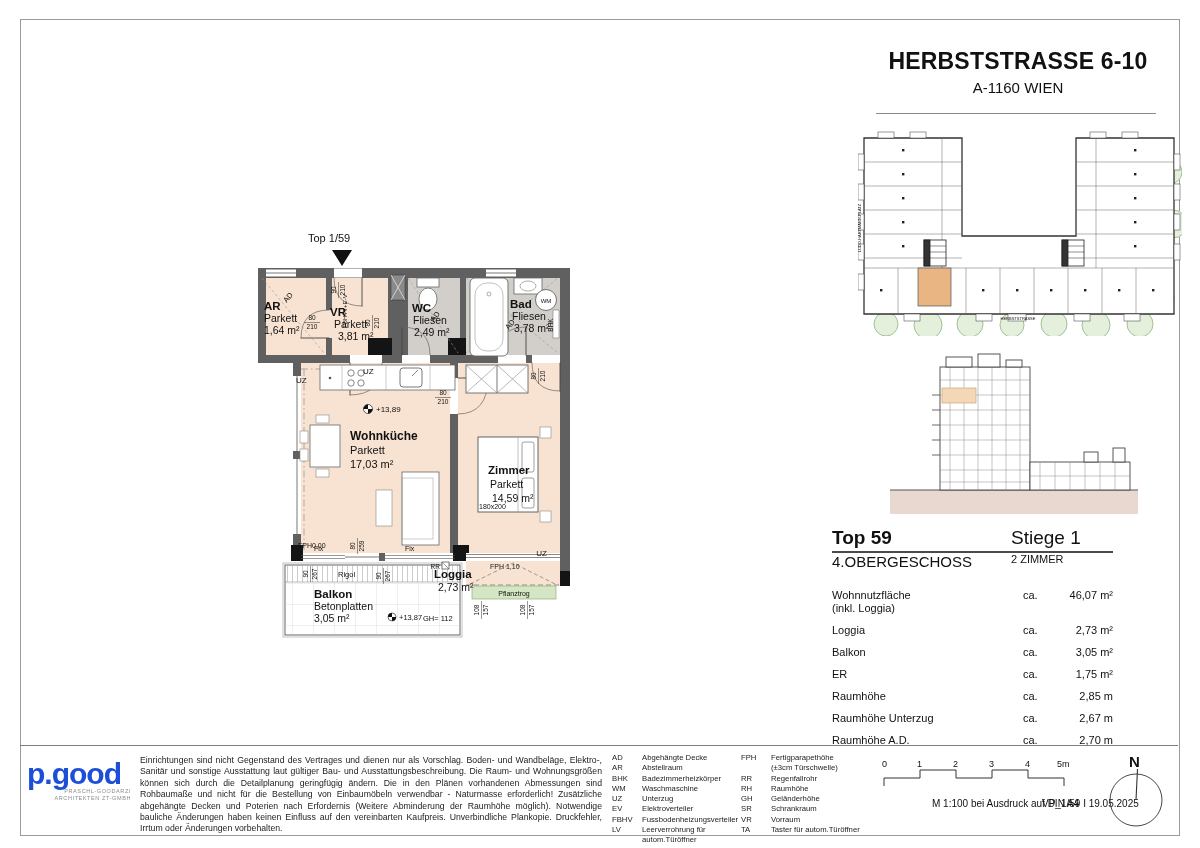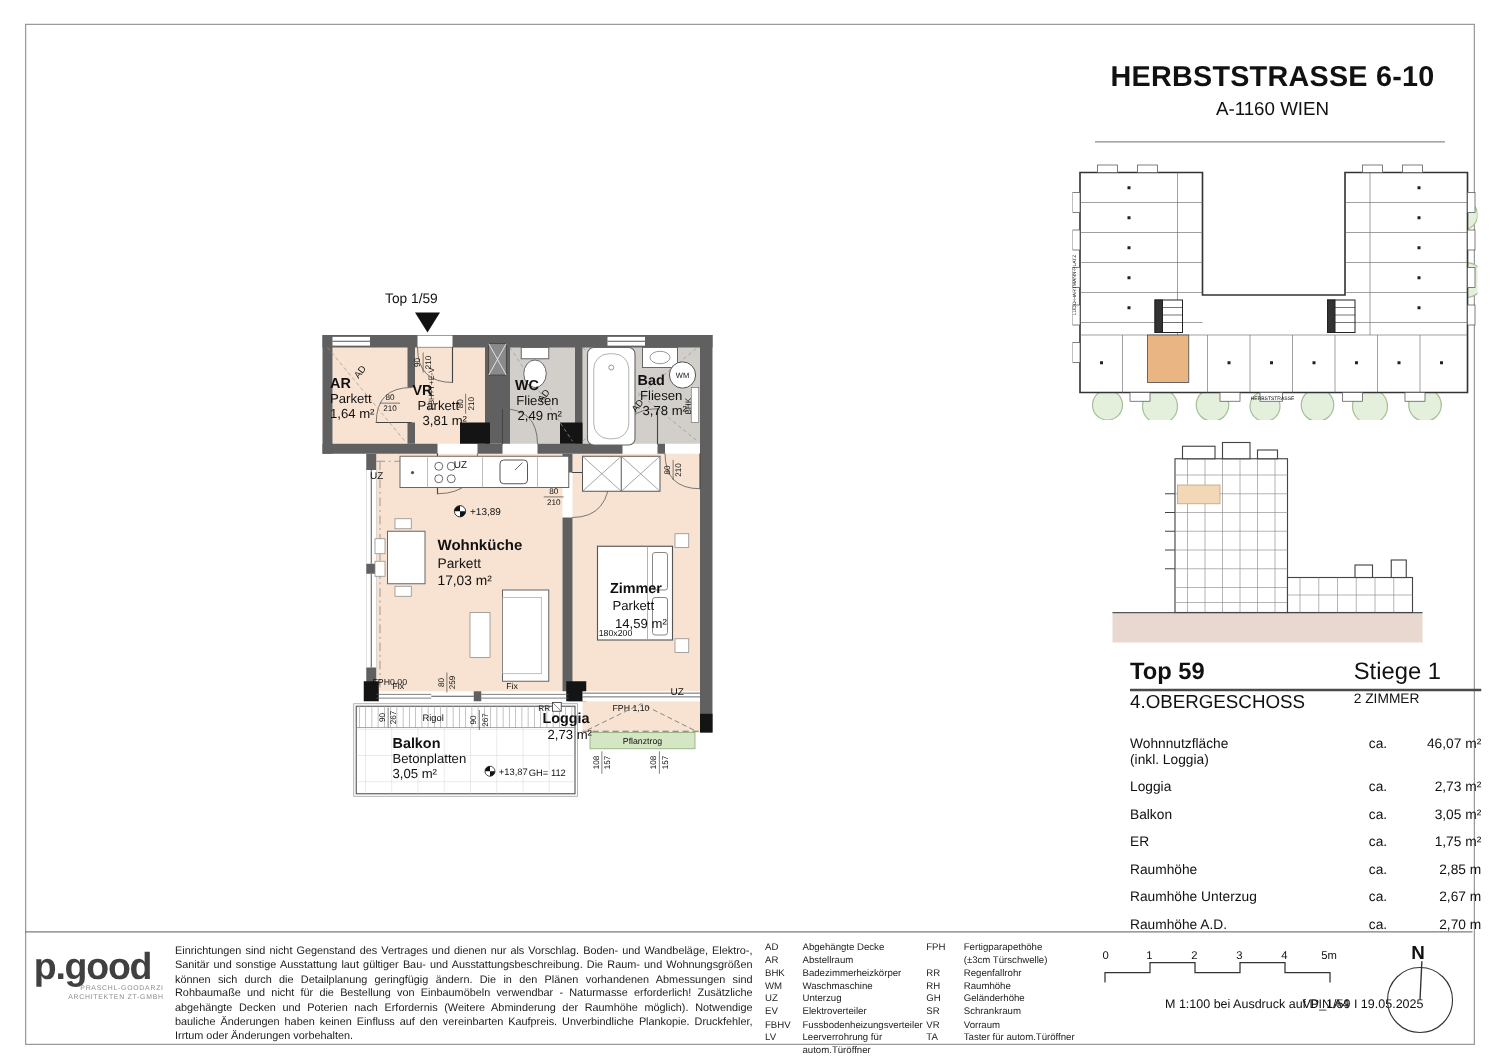--- a/index.html
+++ b/index.html
@@ -5,38 +5,38 @@
   html,body{margin:0;padding:0;background:#fff;}
   .page{position:relative;width:1200px;height:848px;background:#fff;overflow:hidden;
         font-family:"Liberation Sans",sans-serif;color:#111;}
   .frame{position:absolute;left:20px;top:19px;width:1158px;height:815px;border:1px solid #9a9a9a;}
   
   .hdr{position:absolute;left:872px;top:48px;width:292px;text-align:center;}
   .hdr .t{font-size:23px;font-weight:bold;letter-spacing:.2px;}
   .hdr .s{font-size:15px;margin-top:4px;}
   .hdr-line{position:absolute;left:876px;top:113px;width:280px;border-top:1px solid #8a8a8a;}
   
-  .info{position:absolute;left:904px;top:527px;width:281px;font-size:11px;}
+  .info{position:absolute;left:832px;top:527px;width:281px;font-size:11px;}
   .info .hrow{position:relative;height:24px;border-bottom:2px solid #4a4a4a;}
   .info .hrow .a{position:absolute;left:0;top:0;font-size:19px;font-weight:bold;}
   .info .hrow .b{position:absolute;left:179px;top:0;font-size:19px;font-weight:normal;}
   .info .srow{position:relative;height:20px;margin-top:0;}
   .info .srow .a{position:absolute;left:0;top:0;font-size:15px;}
   .info .srow .b{position:absolute;left:179px;top:0;font-size:11px;}
   .irow{display:flex;margin-top:9px;line-height:13px;}
   .irow .lbl{flex:1;}
   .irow .lbl .l2{display:block;}
   .irow .ca{width:26px;}
   .irow .val{width:64px;text-align:right;}
   .irow.first{margin-top:16px;}
   .irow.gap{margin-top:9px;}
   
   .bot-line{position:absolute;left:20px;top:745px;width:1158px;border-top:1px solid #7d7d7d;}
   .logo{position:absolute;left:27px;top:760px;width:110px;text-align:left;}
-  .logo .n{font-size:30px;font-weight:bold;color:#404040;letter-spacing:-1px;line-height:28px;}
+  .logo .n{font-size:30px;font-weight:bold;color:#1d4ed8;letter-spacing:-1px;line-height:28px;}
   .logo .s{font-size:5.5px;color:#8b8d8f;letter-spacing:.6px;text-align:right;width:104px;line-height:7px;}
   .disc{position:absolute;left:140px;top:755px;width:462px;font-size:8.7px;line-height:11.4px;
         color:#1c1c1c;text-align:justify;}
   .leg{position:absolute;left:612px;top:753px;width:258px;display:flex;font-size:7.7px;line-height:10.3px;color:#222;}
   .leg .col{width:129px;}
   .leg .row{display:flex;}
   .leg .ab{width:30px;flex:none;}
   .leg .ds{flex:1;}
   .leg .ds .l2{display:block;}
   .scalebar{position:absolute;left:880px;top:758px;}

